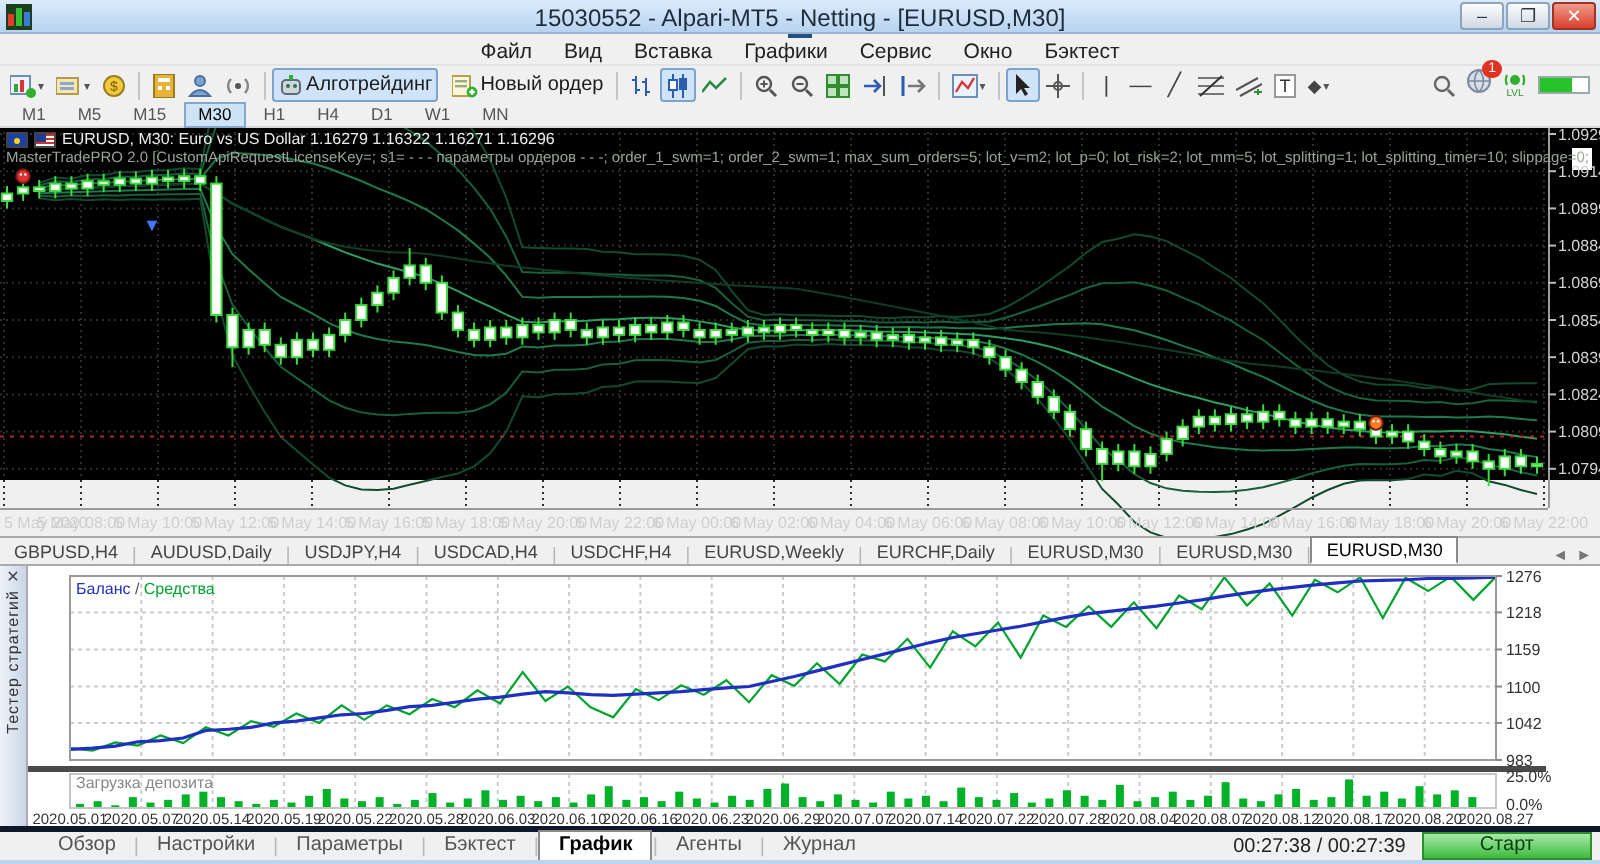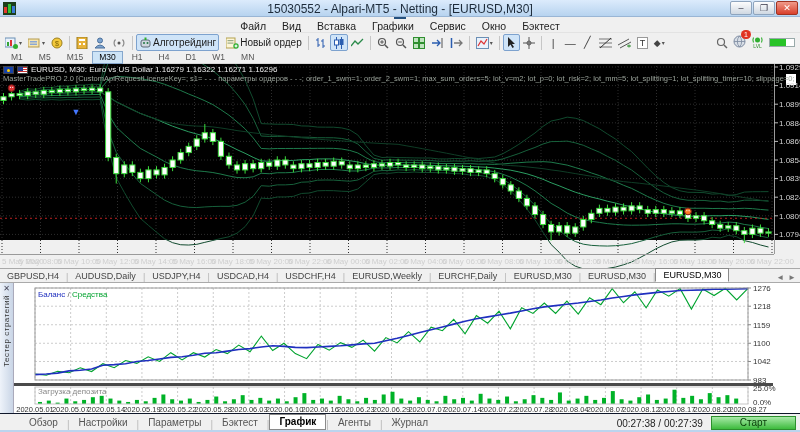--- a/index.html
+++ b/index.html
@@ -67,21 +67,21 @@
   .tab-arrows{margin-left:auto;padding-right:4px;font-size:8px;color:#777;display:flex;gap:4px;}
 
   
   .tester{position:absolute;top:282px;left:0;width:800px;height:131px;background:#fff;border-top:1px solid #aaa;}
   .tester-strip{position:absolute;left:0;top:0;width:14px;height:131px;
     background:linear-gradient(90deg,#eef3fa,#c9d5e6);border-right:1px solid #aab;
     display:flex;flex-direction:column;align-items:center;}
   .strip-close{font-size:8px;color:#445;line-height:9px;margin-top:1px;}
   .strip-label{writing-mode:vertical-rl;transform:rotate(180deg);font-size:8px;color:#333;margin-top:2px;letter-spacing:0.5px;}
   .tester-tabs{position:absolute;top:413px;left:0;width:800px;height:17px;background:#f0f0f0;
-    border-top:1px solid #0f172a;display:flex;align-items:flex-end;font-size:10px;color:#555;padding-left:20px;}
+    border-top:3px solid #0f172a;display:flex;align-items:center;font-size:10px;color:#555;padding-left:20px;}
   .ttab{padding:0 9px;line-height:14px;white-space:nowrap;}
   .ttab.active{background:#fff;border:1px solid #8a8a8a;color:#000;font-weight:bold;}
   .ttab-sep{color:#b9b9b9;}
   .tester-right{margin-left:auto;display:flex;align-items:center;gap:8px;padding-right:4px;}
   .time-status{font-size:10px;color:#222;}
   .start-btn{font-size:10px;color:#062;background:linear-gradient(#a8eaa8,#3dbb3d);
     border:1px solid #2c8f2c;padding:0 28px;height:14px;line-height:12px;color:#083c08;}
   .bottom-strip{position:absolute;top:430px;left:0;width:800px;height:2px;background:#bcd4ee;}
 
   svg text{font-family:"Liberation Sans",sans-serif;}

